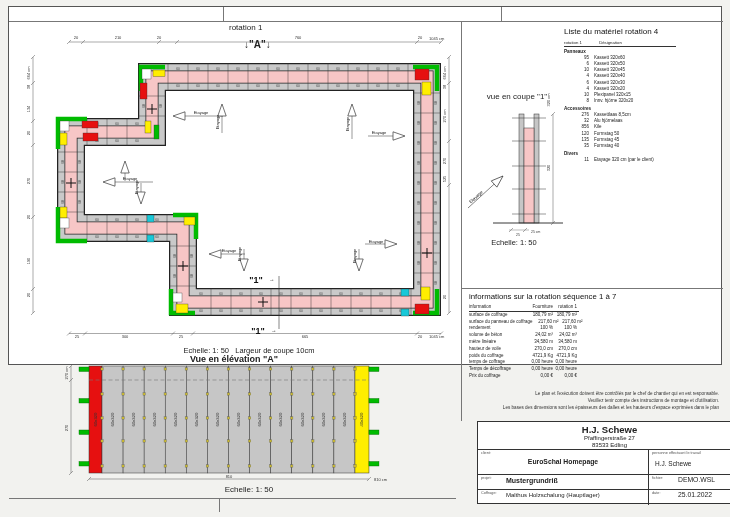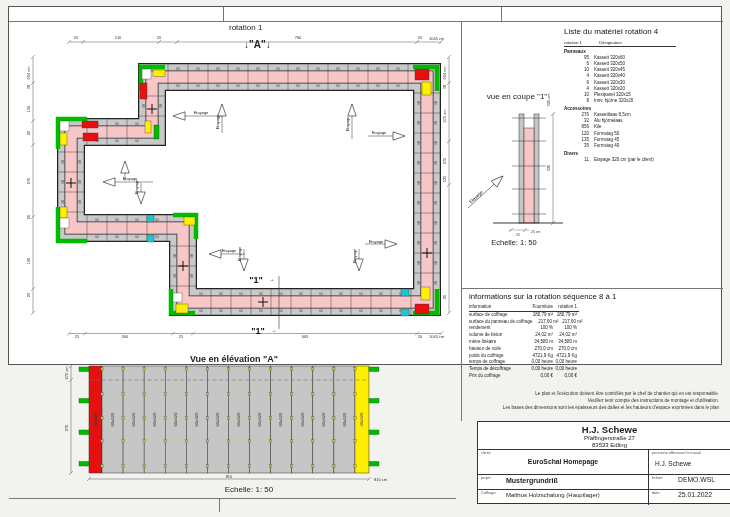--- a/index.html
+++ b/index.html
@@ -45,20 +45,21 @@
     <div class="vline" style="left:492px;top:0;width:1px;height:14px"></div>
     <div class="vline" style="left:452px;top:14px;width:1px;height:400px"></div>
     <div class="hline" style="left:452px;top:281px;width:262px;height:1px"></div>
     <div class="hline" style="left:0;top:491px;width:447px;height:1px"></div>
     <div class="vline" style="left:210px;top:491px;width:1px;height:14px"></div>
 
     <div class="txt" style="left:220px;top:16px;font-size:8px">rotation 1</div>
     <div class="txt" style="left:235px;top:32px;font-size:10px;font-weight:bold">↓"A"↓</div>
     <div class="txt ctr" style="left:453px;top:85px;width:110px;font-size:8px">vue en coupe "1"</div>
     <div class="txt ctr" style="left:450px;top:231px;width:110px;font-size:7.5px">Echelle: 1: 50</div>
+    <div class="txt ctr" style="left:110px;top:339px;width:260px;font-size:7.5px">Echelle: 1: 50&nbsp;&nbsp; Largeur de coupe 10cm</div>
     <div class="txt ctr" style="left:95px;top:347px;width:260px;font-size:9px;font-weight:bold">Vue en élévation "A"</div>
     <div class="txt ctr" style="left:140px;top:478px;width:200px;font-size:8px">Echelle: 1: 50</div>
 
     <svg id="plan-svg" style="left:4px;top:14px" width="450" height="335" viewBox="0 0 450 335">
         <path d="M139,56 L414,56 L414,281 L170,281 L170,207 L58,207 L58,111 L139,111 Z" fill="none" stroke="#222" stroke-width="28" stroke-linejoin="miter"></path>
         <path d="M139,56 L414,56 L414,281 L170,281 L170,207 L58,207 L58,111 L139,111 Z" fill="none" stroke="#c9c9c9" stroke-width="25.5" stroke-linejoin="miter"></path>
         <path d="M139,56 L414,56 L414,281 L170,281 L170,207 L58,207 L58,111 L139,111 Z" fill="none" stroke="#222" stroke-width="13" stroke-linejoin="miter"></path>
         <path d="M139,56 L414,56 L414,281 L170,281 L170,207 L58,207 L58,111 L139,111 Z" fill="none" stroke="#f7c6c6" stroke-width="11.5" stroke-linejoin="miter"></path>
         <line x1="155" y1="42" x2="155" y2="70" stroke="#333" stroke-width="0.45"></line>
         <line x1="175" y1="42" x2="175" y2="70" stroke="#333" stroke-width="0.45"></line>
@@ -543,21 +544,21 @@
           </div>
           <div class="mg">Divers</div>
           <div class="mi">
             <span class="q">11</span>
             <span>Etayage 320 cm (par le client)</span>
           </div>
         </div>
     </div>
 
     <div class="info" style="left:460px;top:285px">
-      <div class="info-title">informations sur la rotation séquence 8 à 1</div>
+      <div class="info-title">informations sur la rotation séquence 1 à 7</div>
       <div class="irow ihead">
         <span class="l">information</span>
         <span class="v1">Fourniture</span>
         <span class="v2">rotation 1</span>
       </div>
       <div id="info-rows">
           <div class="irow">
             <span class="l">surface de coffrage</span>
             <span class="v1">180,79 m²</span>
             <span class="v2">180,79 m²</span>

